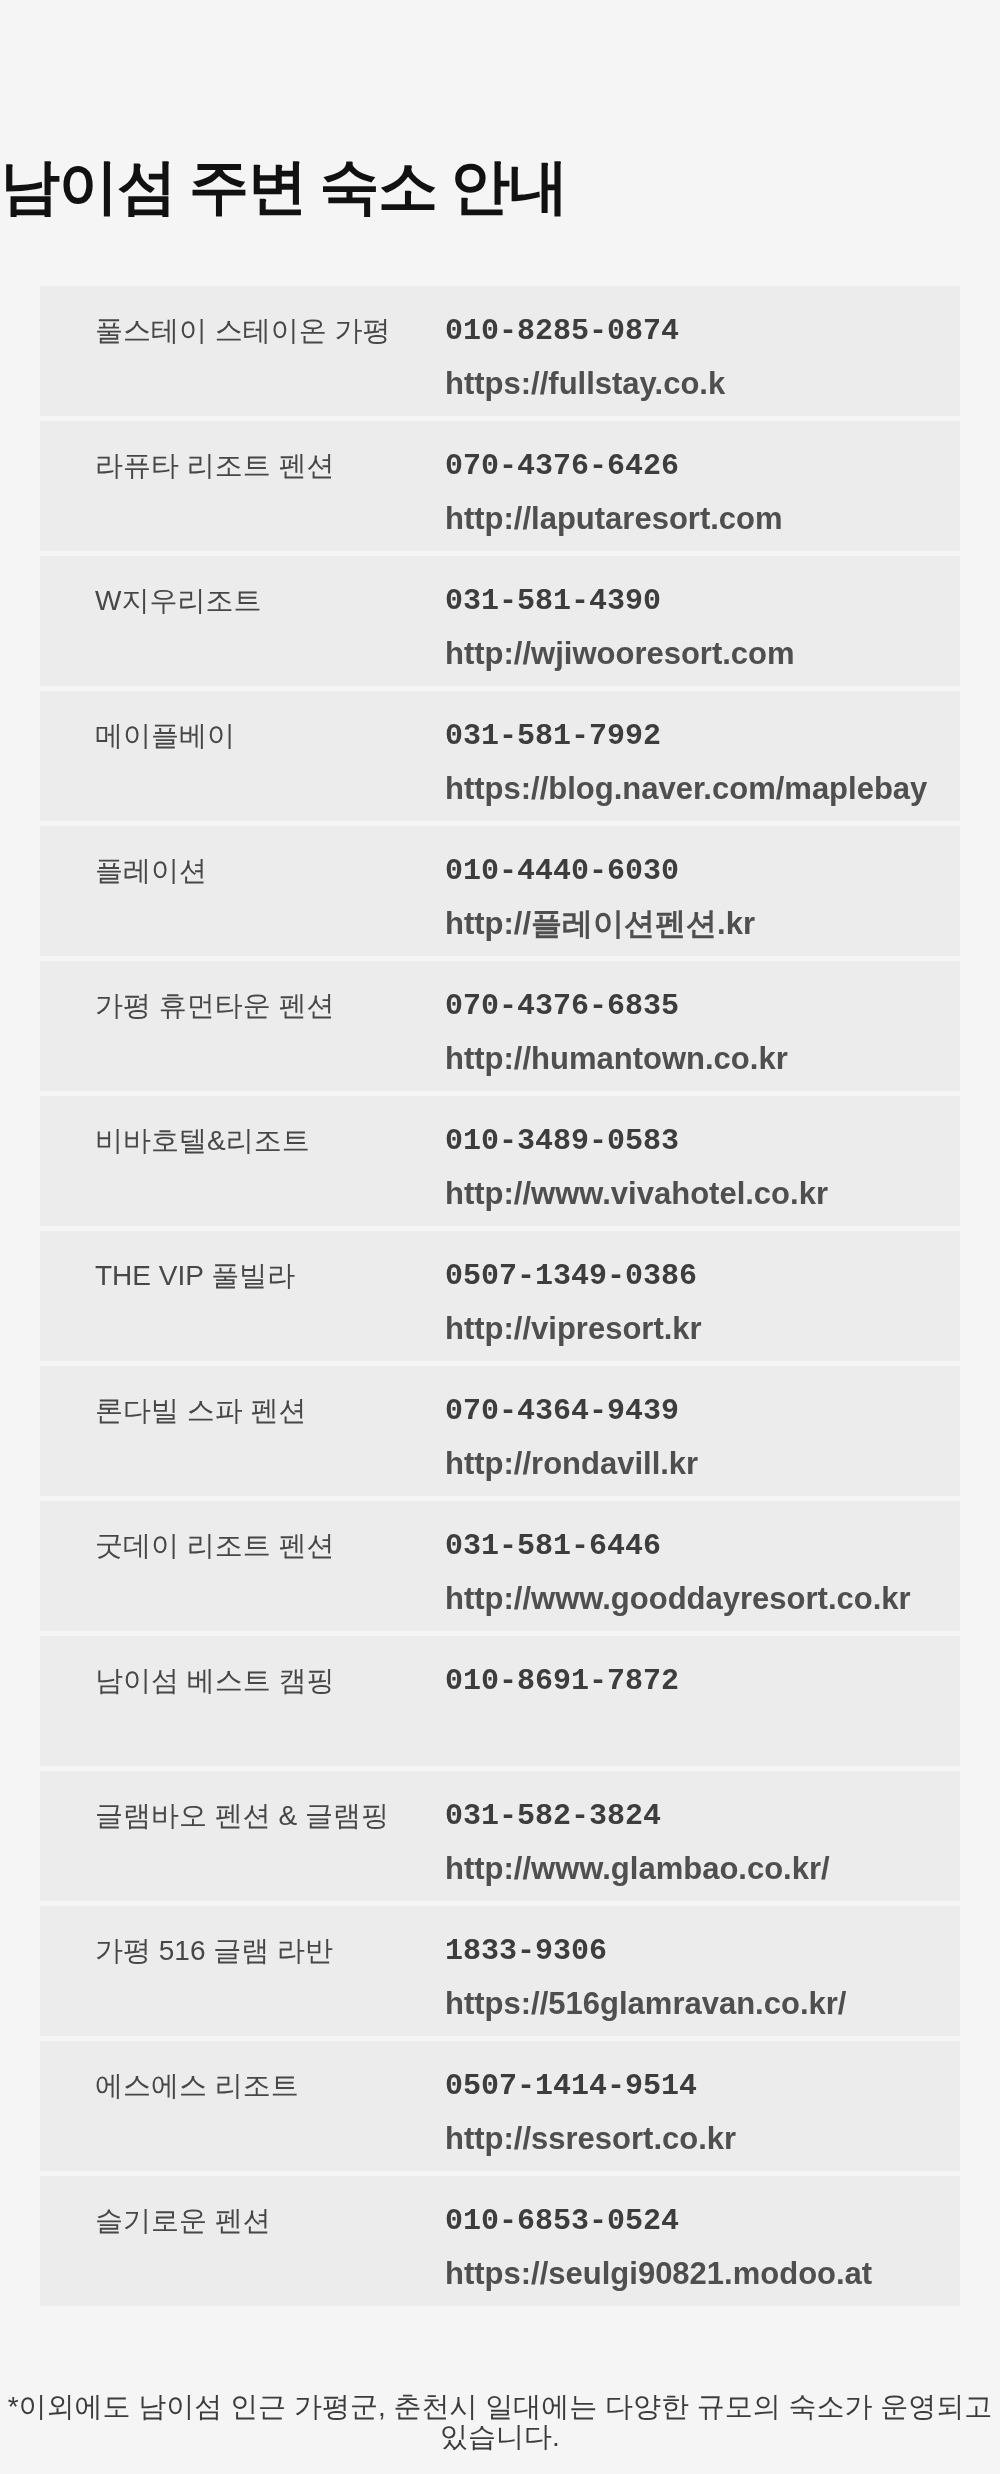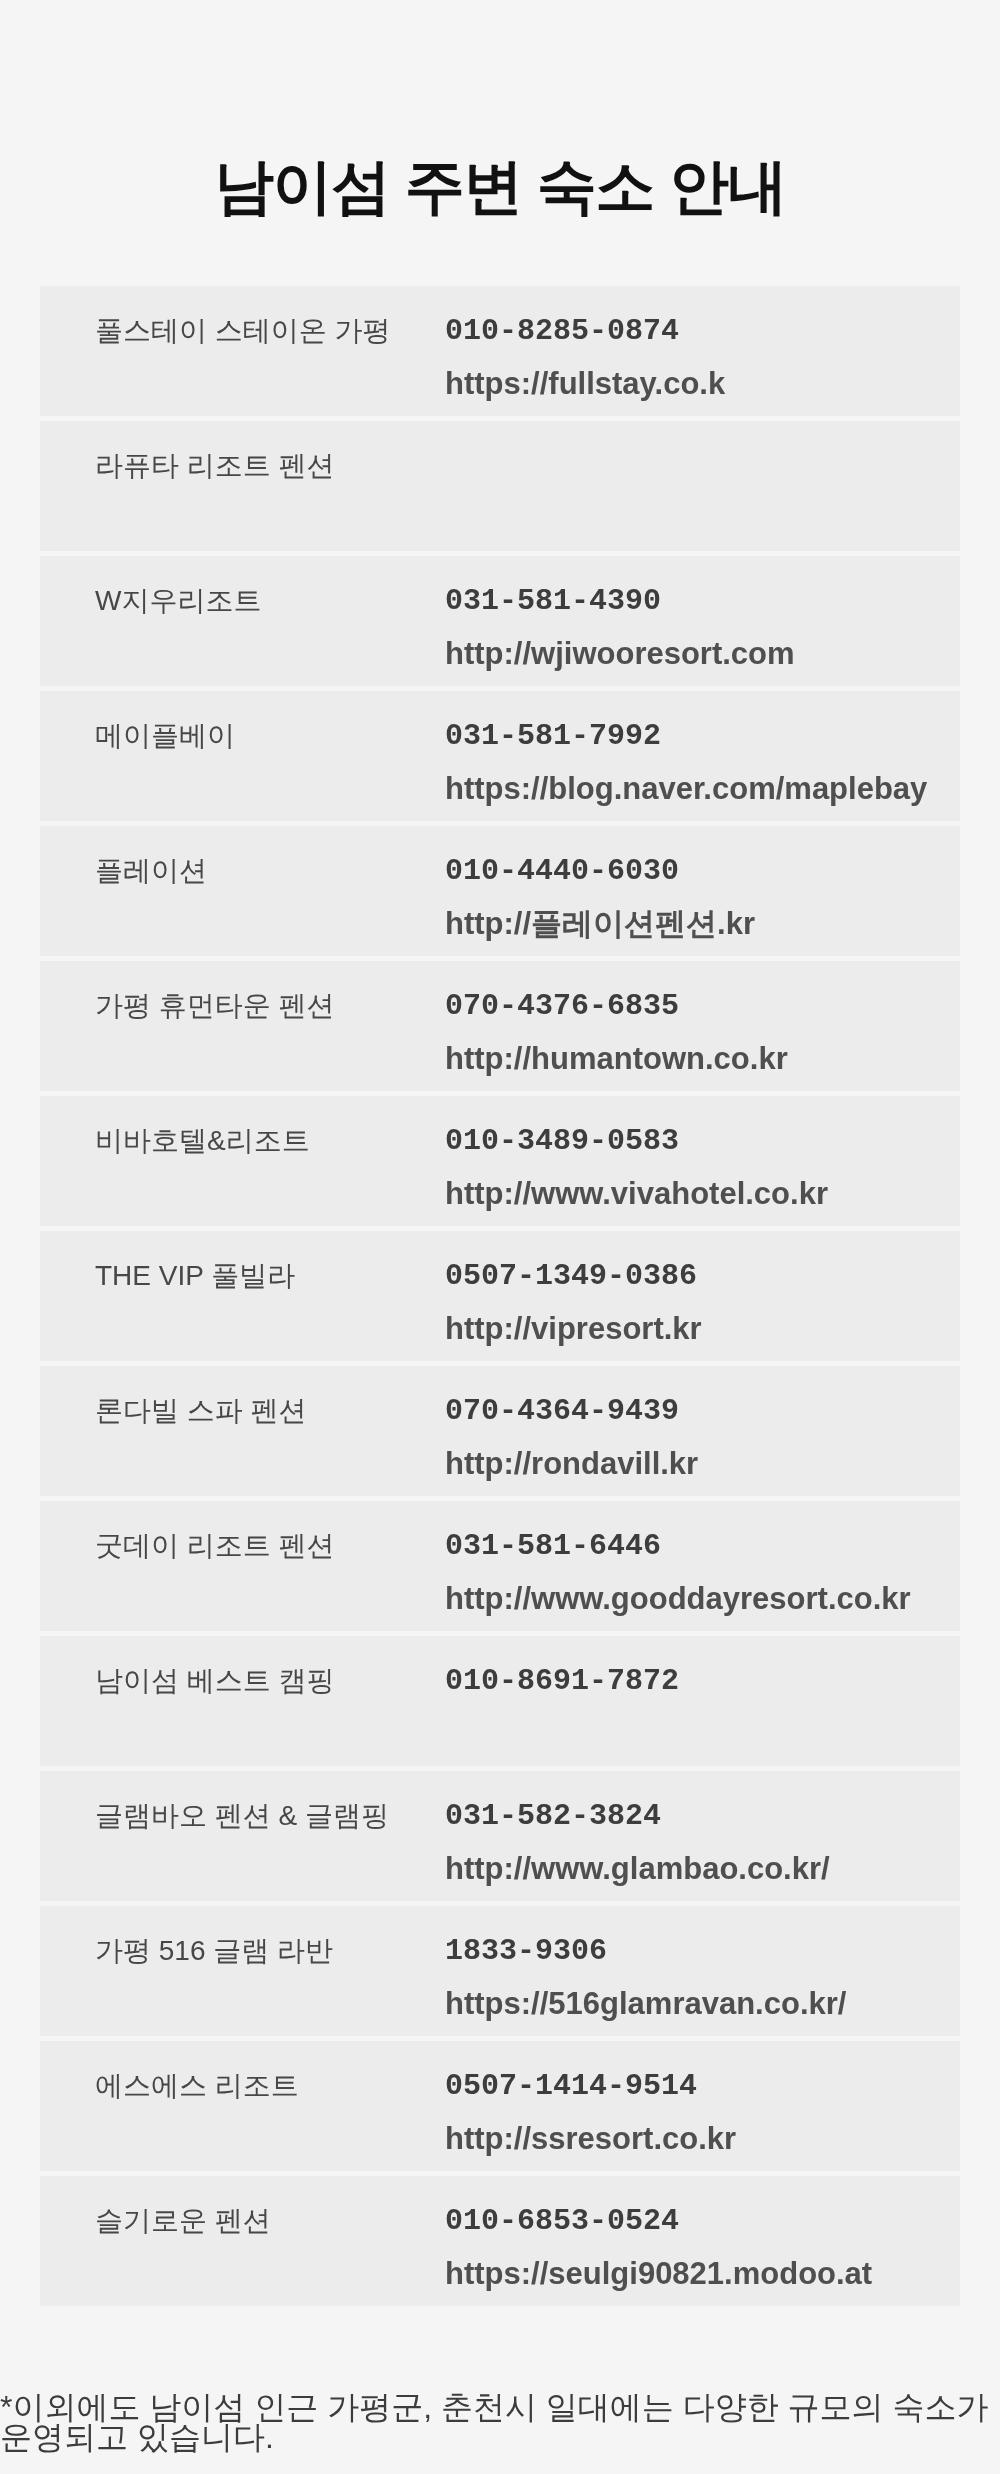--- a/index.html
+++ b/index.html
@@ -17,26 +17,27 @@
     position: relative;
     width: 1000px;
     height: 2474px;
     background: var(--background);
     font-family: "Liberation Sans", sans-serif;
     overflow: hidden;
     margin: 0 auto;
   }
   .page-title {
     padding-top: 150px;
-    text-align: center;
+    text-align: left;
     font-size: 60px;
     line-height: 74px;
     font-weight: 800;
     letter-spacing: -1.5px;
     color: var(--title-text);
+    font-family: Liberation Serif, serif;
   }
   .list {
     margin: 62px 40px 0 40px;
   }
   .row {
     display: flex;
     align-items: flex-start;
     height: 130px;
     margin-bottom: 5px;
     padding: 27px 30px 0 55px;
@@ -61,21 +62,22 @@
   }
   .url {
     margin-top: 20px;
     font-size: 31px;
     line-height: 30px;
     font-weight: 700;
     color: var(--url-text);
   }
   .footer-note {
     margin-top: 86px;
-    font-size: 32px;
+    text-align: center;
+    font-size: 28px;
     line-height: 30px;
     color: var(--footer-text);
   }
 </style>
 </head>
 <body>
 
 <div class="page">
 
   <h1 class="page-title">남이섬 주변 숙소 안내</h1>
@@ -83,20 +85,24 @@
   <div class="list">
       <div class="row">
     <div class="name">풀스테이 스테이온 가평</div>
     <div class="contact">
       <div class="phone">010-8285-0874</div>
       <div class="url">https://fullstay.co.k</div>
     </div>
   </div>
       <div class="row">
     <div class="name">라퓨타 리조트 펜션</div>
+    <div class="contact">
+      <div class="phone">070-4376-6426</div>
+      <div class="url">http://laputaresort.com</div>
+    </div>
   </div>
       <div class="row">
     <div class="name">W지우리조트</div>
     <div class="contact">
       <div class="phone">031-581-4390</div>
       <div class="url">http://wjiwooresort.com</div>
     </div>
   </div>
       <div class="row">
     <div class="name">메이플베이</div>

